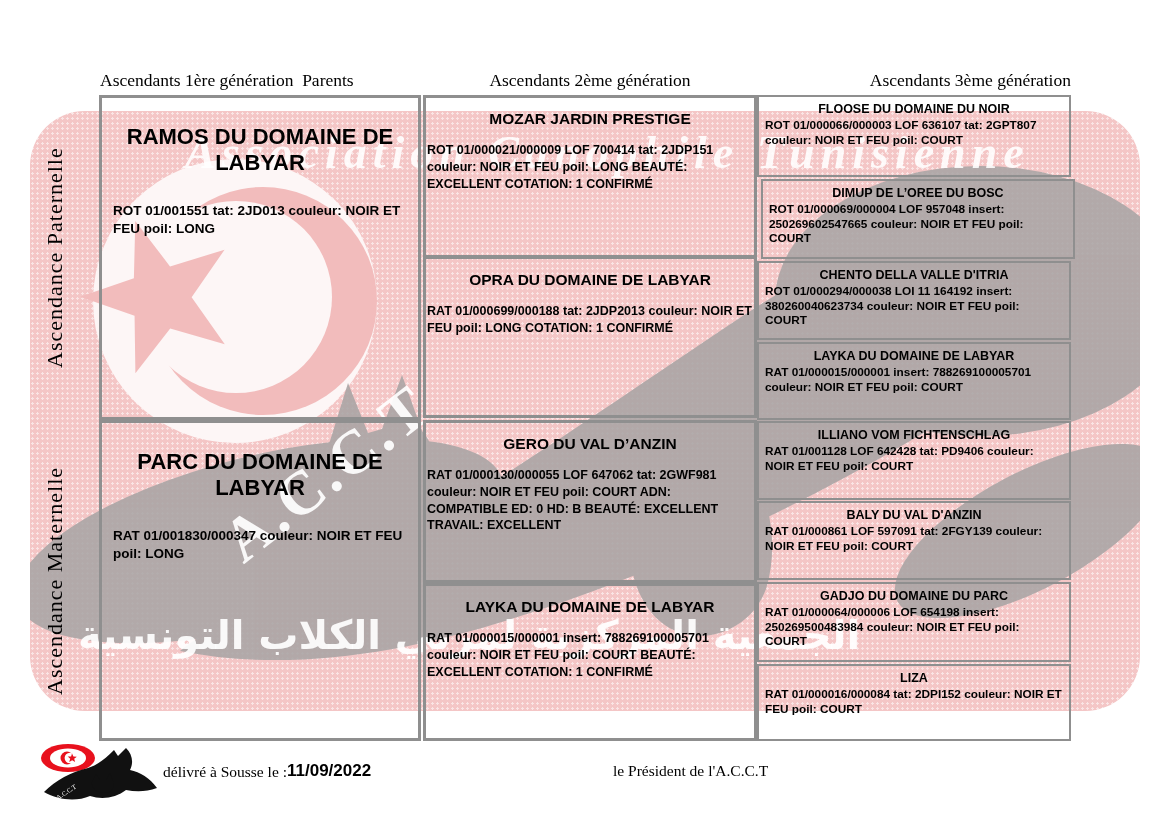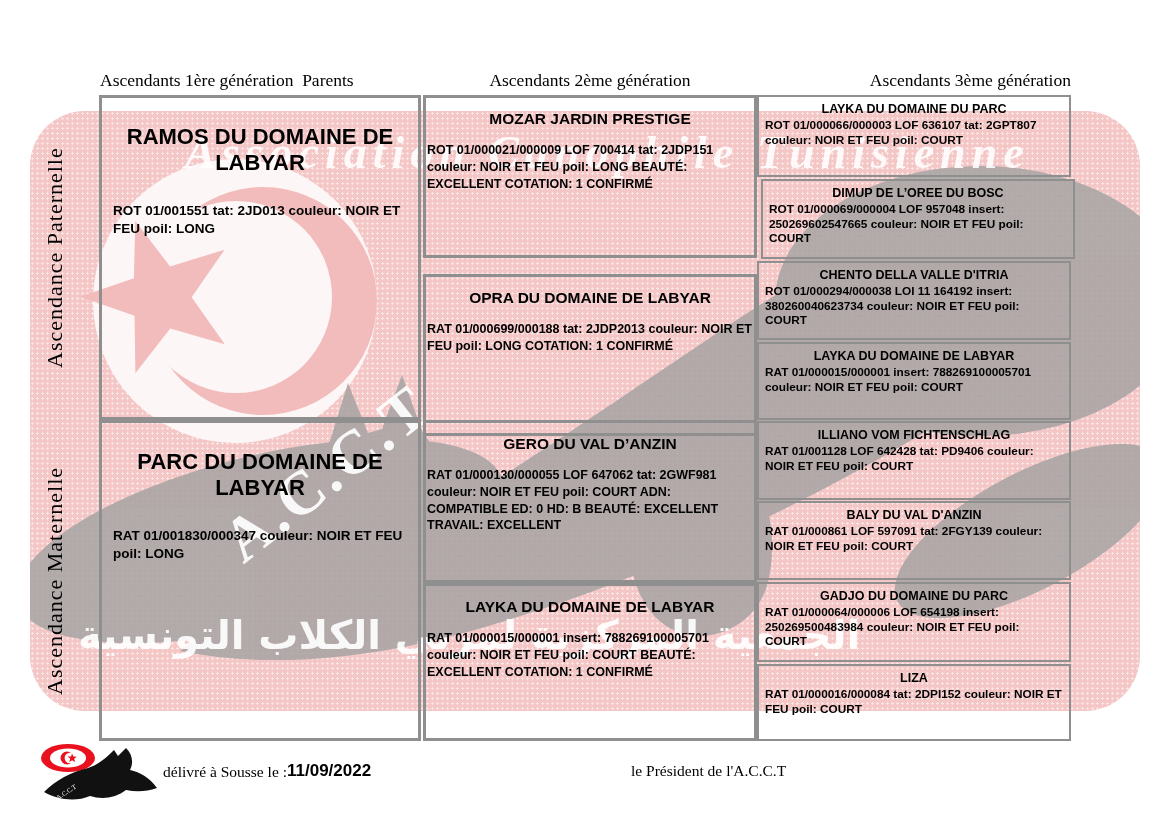--- a/index.html
+++ b/index.html
@@ -45,21 +45,21 @@
   .c1 .bt{font-size:22px;line-height:1.18;padding:26px 10px 0;}
   .c1 .bd{font-size:13.5px;line-height:1.32;padding:26px 11px 0;}
   .c2 .bt{font-size:15.5px;padding:12px 8px 0;}
   .c2 .bd{font-size:12.5px;line-height:1.34;padding:14px 1px 0;}
   .c3 .bt{font-size:12.5px;padding:5px 4px 0;}
   .c3 .bd{font-size:11.8px;line-height:1.24;padding:2px 6px 9px;}
 
   
   .f-lbl{position:absolute;left:163px;top:763px;z-index:4;font:400 15.5px "Liberation Serif",serif;}
   .f-date{position:absolute;left:287px;top:761px;z-index:4;font:700 17px "Liberation Sans",sans-serif;}
-  .f-pres{position:absolute;left:613px;top:762px;z-index:4;font:400 15.5px "Liberation Serif",serif;margin-left:18px;}
+  .f-pres{position:absolute;left:613px;top:762px;z-index:4;font:400 15.5px "Liberation Serif",serif;}
   .logo{position:absolute;left:36px;top:742px;z-index:4;}
 </style>
 </head>
 <body>
 
 <div class="page">
 
   <div class="flag"></div>
 
   <svg class="bgsvg" width="1110" height="600" viewBox="0 0 1110 600">
@@ -110,35 +110,35 @@
   </div>
   <div class="box c1" style="left:99px;top:420px;width:322px;height:321px;">
     <div class="bt">PARC DU DOMAINE DE LABYAR</div>
     <div class="bd">RAT 01/001830/000347 couleur: NOIR ET FEU poil: LONG</div>
   </div>
 
   <div class="box c2" style="left:423px;top:95px;width:334px;height:163px;">
     <div class="bt">MOZAR JARDIN PRESTIGE</div>
     <div class="bd">ROT 01/000021/000009 LOF 700414 tat: 2JDP151 couleur: NOIR ET FEU poil: LONG BEAUTÉ: EXCELLENT COTATION: 1 CONFIRMÉ</div>
   </div>
-  <div class="box c2" style="left:423px;top:274px;width:334px;height:162px;">
+  <div class="box c2" style="left:423px;top:256px;width:334px;height:162px;">
     <div class="bt">OPRA DU DOMAINE DE LABYAR</div>
     <div class="bd">RAT 01/000699/000188 tat: 2JDP2013 couleur: NOIR ET FEU poil: LONG COTATION: 1 CONFIRMÉ</div>
   </div>
   <div class="box c2" style="left:423px;top:420px;width:334px;height:163px;">
     <div class="bt">GERO DU VAL D’ANZIN</div>
     <div class="bd">RAT 01/000130/000055 LOF 647062 tat: 2GWF981 couleur: NOIR ET FEU poil: COURT ADN: COMPATIBLE ED: 0 HD: B BEAUTÉ: EXCELLENT TRAVAIL: EXCELLENT</div>
   </div>
   <div class="box c2" style="left:423px;top:583px;width:334px;height:158px;">
     <div class="bt">LAYKA DU DOMAINE DE LABYAR</div>
     <div class="bd">RAT 01/000015/000001 insert: 788269100005701 couleur: NOIR ET FEU poil: COURT BEAUTÉ: EXCELLENT COTATION: 1 CONFIRMÉ</div>
   </div>
 
   <div class="box thin c3" style="left:757px;top:95px;width:314px;height:82px;">
-    <div class="bt">LAYKA DU DOMAINE DU PARC</div>
+    <div class="bt">FLOOSE DU DOMAINE DU NOIR</div>
     <div class="bd">ROT 01/000066/000003 LOF 636107 tat: 2GPT807 couleur: NOIR ET FEU poil: COURT</div>
   </div>
   <div class="box thin c3" style="left:761px;top:179px;width:314px;height:80px;">
     <div class="bt">DIMUP DE L’OREE DU BOSC</div>
     <div class="bd">ROT 01/000069/000004 LOF 957048 insert: 250269602547665 couleur: NOIR ET FEU poil: COURT</div>
   </div>
   <div class="box thin c3" style="left:757px;top:261px;width:314px;height:79px;">
     <div class="bt">CHENTO DELLA VALLE D'ITRIA</div>
     <div class="bd">ROT 01/000294/000038 LOI 11 164192 insert: 380260040623734 couleur: NOIR ET FEU poil: COURT</div>
   </div>

